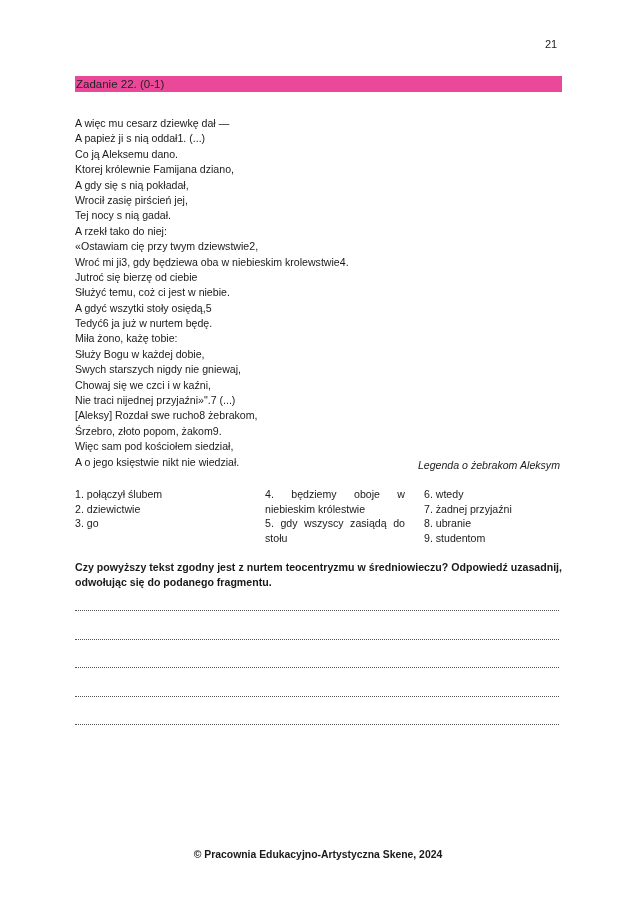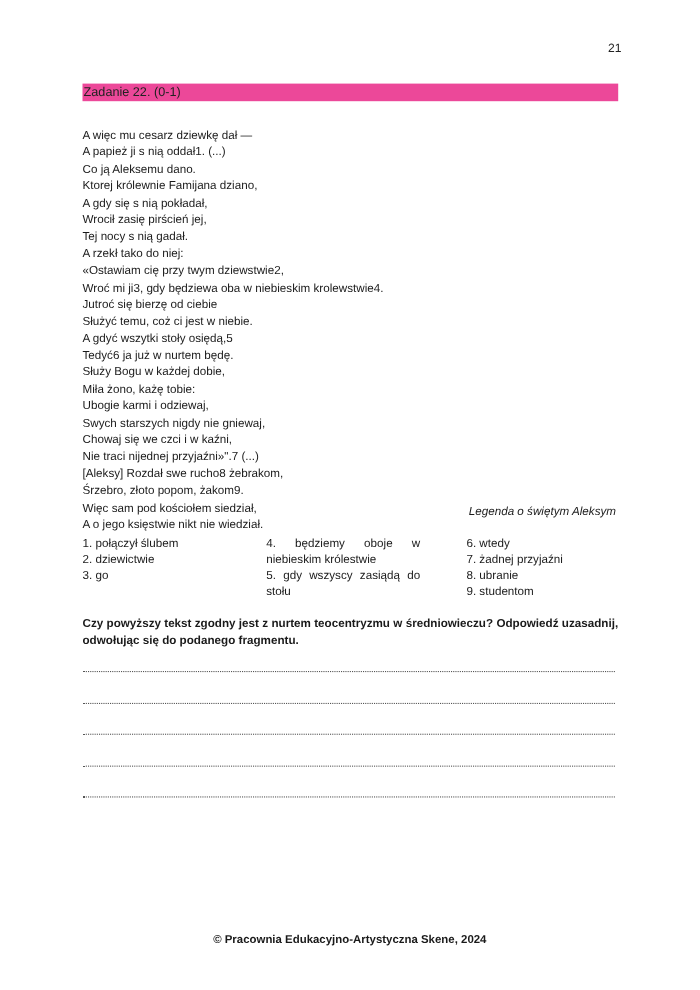--- a/index.html
+++ b/index.html
@@ -13,21 +13,21 @@
       position: relative;
       overflow: hidden;
       font-family: "Liberation Sans", sans-serif;
       color: #1a1a1a;
     }
     .page-number {
       position: absolute;
       top: 38px;
       left: 545px;
       width: 20px;
-      text-align: right;
+      text-align: left;
       font-size: 11px;
       color: #222;
     }
     .task-header {
       position: absolute;
       top: 76px;
       left: 75px;
       width: 487px;
       height: 16px;
       background: #ec4899;
@@ -65,21 +65,21 @@
       width: 487px;
       font-size: 10.6px;
       line-height: 14.5px;
       color: #1a1a1a;
     }
     .fn-col {
       position: absolute;
       top: 0;
     }
     .fn-col-1 { left: 0; width: 160px; }
-    .fn-col-2 { left: 167px; width: 140px; text-align: justify; }
+    .fn-col-2 { left: 190px; width: 140px; text-align: justify; }
     .fn-col-3 { left: 349px; width: 140px; }
     .fn-item {
       display: block;
     }
     .question {
       position: absolute;
       top: 560px;
       left: 75px;
       width: 487px;
       font-size: 10.6px;
@@ -128,33 +128,32 @@
   <span class="line">A gdy się s nią pokładał,</span>
   <span class="line">Wrocił zasię pirścień jej,</span>
   <span class="line">Tej nocy s nią gadał.</span>
   <span class="line">A rzekł tako do niej:</span>
   <span class="line">«Ostawiam cię przy twym dziewstwie2,</span>
   <span class="line">Wroć mi ji3, gdy będziewa oba w niebieskim krolewstwie4.</span>
   <span class="line">Jutroć się bierzę od ciebie</span>
   <span class="line">Służyć temu, coż ci jest w niebie.</span>
   <span class="line">A gdyć wszytki stoły osiędą,5</span>
   <span class="line">Tedyć6 ja już w nurtem będę.</span>
+  <span class="line">Miła żono, każę tobie:</span>
   <span class="line">Służy Bogu w każdej dobie,</span>
-  <span class="line">Miła żono, każę tobie:</span>
-  <span class="line">Ubogie karmi i odziewaj,</span>
   <span class="line">Swych starszych nigdy nie gniewaj,</span>
   <span class="line">Chowaj się we czci i w kaźni,</span>
   <span class="line">Nie traci nijednej przyjaźni»".7 (...)</span>
   <span class="line">[Aleksy] Rozdał swe rucho8 żebrakom,</span>
   <span class="line">Śrzebro, złoto popom, żakom9.</span>
   <span class="line">Więc sam pod kościołem siedział,</span>
   <span class="line">A o jego księstwie nikt nie wiedział.</span>
 </div>
 
-<div class="source">Legenda o świętym Aleksym</div>
+<div class="source">Legenda o żebrakom Aleksym</div>
 
 <div class="footnotes">
   <div class="fn-col fn-col-1">
     <span class="fn-item">1. połączył ślubem</span>
     <span class="fn-item">2. dziewictwie</span>
     <span class="fn-item">3. go</span>
   </div>
   <div class="fn-col fn-col-2">
     <span class="fn-item">4. będziemy oboje w niebieskim królestwie</span>
     <span class="fn-item">5. gdy wszyscy zasiądą do stołu</span>

